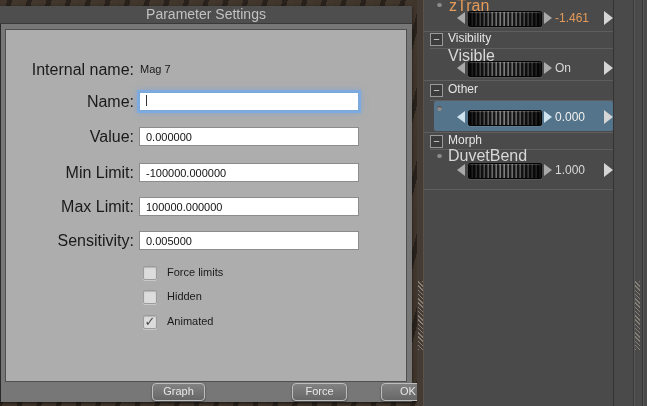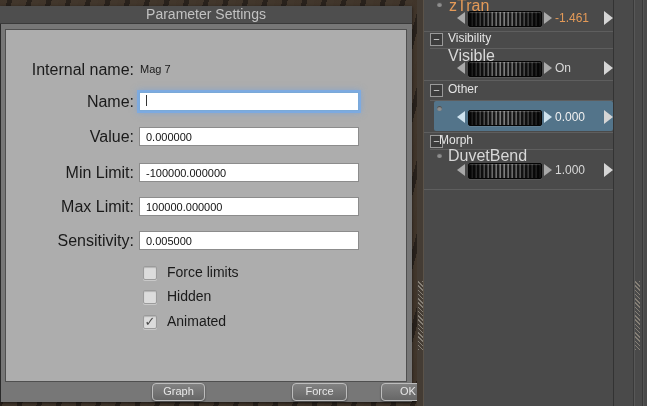--- a/index.html
+++ b/index.html
@@ -25,21 +25,21 @@
   .fvalue{font-size:11px;color:#1a1a1a;line-height:13px;}
   .inp{left:139px;width:212px;height:15px;background:#fff;border:1px solid #8c8c8c;
        font-family:"Liberation Sans",sans-serif;font-size:11px;color:#111;
        padding:1px 0 1px 6px;margin:0;}
   .inp.focused{border:1px solid #7aa9d8;
        box-shadow:0 0 0 2px rgba(120,170,230,.85),0 0 6px 2px rgba(110,160,225,.55);}
   .caret{width:1px;height:11px;background:#333;}
   .cb{width:12px;height:12px;background:#dcdcdc;border:1px solid #9b9b9b;border-radius:2px;
       box-shadow:inset 0 1px 1px rgba(0,0,0,.18), 0 1px 0 rgba(255,255,255,.35);
       font-size:13px;line-height:12px;color:#4a4a4a;text-align:center;font-weight:bold;}
-  .cblabel{font-size:14px;color:#1a1a1a;line-height:13px;}
+  .cblabel{font-size:11px;color:#1a1a1a;line-height:13px;}
   .btn{height:16px;background:linear-gradient(#828282,#676767);border:1px solid #bdbdbd;
        border-radius:4px;color:#e6e6e6;font-size:11px;line-height:15px;text-align:center;
        box-shadow:0 1px 2px rgba(0,0,0,.45);}
 
   
   .palette{left:417px;top:0;width:230px;height:406px;background:#4a4a4a;}
   .ltrack{left:0;top:0;width:7px;height:406px;background:#443c34;
           box-shadow:inset -1px 0 0 #5b5349;}
   .hatch{width:5px;background:repeating-linear-gradient(45deg,#857f76 0 1px,transparent 1px 3px);}
   .rline{top:0;height:406px;width:1px;}
@@ -141,21 +141,21 @@
       <div class="abs plabel" style="left:14px;top:0px;"></div>
       <div class="abs tri-l" style="left:23px;top:10px;"></div>
       <div class="abs dialbar" style="left:34px;top:9px;"></div>
       <div class="abs tri-r" style="left:110px;top:10px;"></div>
       <div class="abs pvalue" style="left:121px;top:9px;color:#f0f0f0;">0.000</div>
       <div class="abs tri-exp" style="left:170px;top:9px;"></div>
     </div>
     <div class="abs sep" style="top:132px;"></div>
 
     <div class="abs minusbox" style="left:6px;top:135px;">−</div>
-    <div class="abs phead" style="left:15px;top:134px;">Morph</div>
+    <div class="abs phead" style="left:24px;top:134px;">Morph</div>
     <div class="abs sep" style="top:149px;left:6px;width:183px;"></div>
 
     <div class="abs bullet" style="left:13px;top:153px;"></div>
     <div class="abs plabel" style="left:24px;top:150px;">DuvetBend</div>
     <div class="abs tri-l" style="left:33px;top:164px;"></div>
     <div class="abs dialbar" style="left:44px;top:163px;"></div>
     <div class="abs tri-r" style="left:120px;top:164px;"></div>
     <div class="abs pvalue" style="left:131px;top:163px;">1.000</div>
     <div class="abs tri-exp" style="left:180px;top:163px;"></div>
     <div class="abs sep" style="top:189px;"></div>

